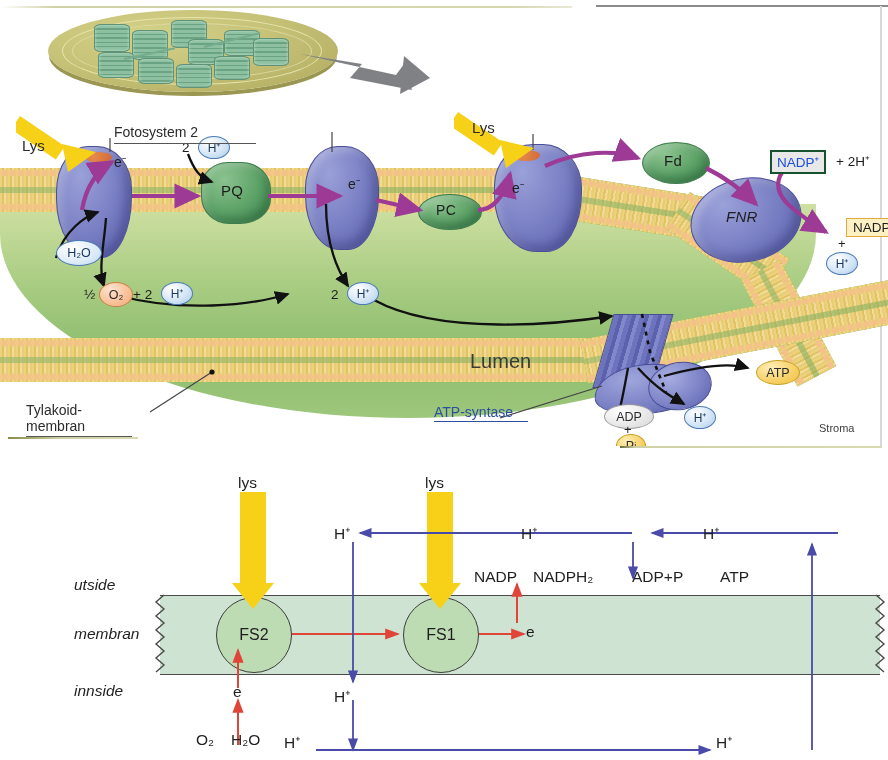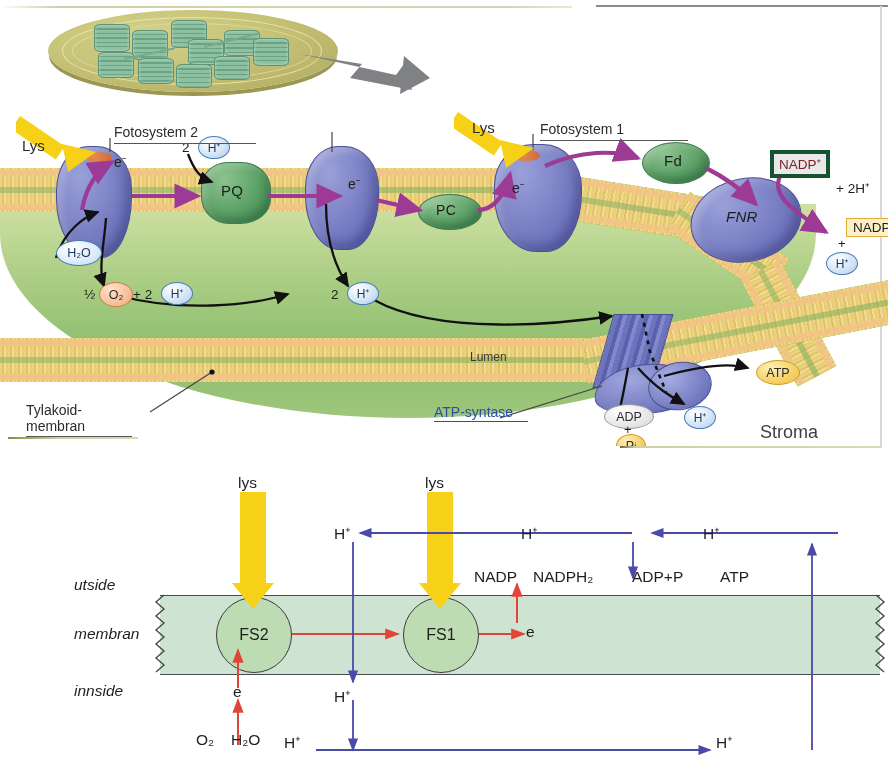--- a/index.html
+++ b/index.html
@@ -32,22 +32,22 @@
   .lamella{position:absolute;height:2px;background:#76ab8c;transform-origin:left center;}
 
   
   #zoom-arrow{position:absolute;left:300px;top:48px;width:130px;height:48px;}
 
   
   #membrane-scene{position:absolute;left:0;top:100px;width:888px;height:346px;overflow:hidden;}
   .lumen-fill{position:absolute;left:0;top:104px;width:816px;height:214px;
      background:linear-gradient(180deg,#cfe0a2 0%,#a8cc82 38%,#8dbd6e 70%,#9ec77c 100%);
      border-radius:0 0 420px 420px/0 0 190px 190px;}
-  .lumen-label{position:absolute;left:470px;top:250px;font-size:12px;color:#3a3a3a;}
-  .stroma-label{position:absolute;left:760px;top:322px;font-size:18px;color:#3f3f3f;}
+  .lumen-label{position:absolute;left:470px;top:250px;font-size:20px;color:#3a3a3a;}
+  .stroma-label{position:absolute;left:819px;top:322px;font-size:11px;color:#3f3f3f;}
 
   
   .bilayer{position:absolute;height:44px;
      background:
        radial-gradient(circle at 4px 5px,#f4c189 0 3.4px,transparent 3.6px) 0 0/8px 44px repeat-x,
        radial-gradient(circle at 4px 39px,#f4c189 0 3.4px,transparent 3.6px) 0 0/8px 44px repeat-x,
        repeating-linear-gradient(90deg,#ecd27e 0 2px,#e2c263 2px 4px,#f0dc96 4px 6px,#e8cd76 6px 8px),
        #7fae5e;}
   .bilayer::after{content:"";position:absolute;left:0;right:0;top:19px;height:6px;
      background:linear-gradient(90deg,#89b568,#7dad5c);opacity:.55;}
@@ -71,22 +71,22 @@
   .pill-h{background:radial-gradient(ellipse at 34% 28%,#ffffff,#cfe2f5 62%,#a9c9ea);
      border:1.6px solid #4b7bb5;color:#17365d;width:30px;height:21px;font-size:12px;}
   .pill-o2{background:radial-gradient(ellipse at 34% 28%,#ffe2cf,#f7bd93 65%,#eda875);
      border:1.6px solid #c97f45;color:#2b2b2b;width:32px;height:23px;}
   .pill-atp{background:radial-gradient(ellipse at 34% 28%,#ffeeb6,#f6cf63 62%,#edc044);
      border:1.6px solid #c9a128;color:#2b2b2b;width:42px;height:23px;}
   .pill-pi{background:radial-gradient(ellipse at 34% 28%,#ffeeb6,#f6cf63 62%,#edc044);
      border:1.6px solid #c9a128;color:#2b2b2b;width:28px;height:22px;}
   .pill-adp{background:radial-gradient(ellipse at 34% 28%,#ffffff,#e6e6e6 62%,#d6d6d6);
      border:1.5px solid #9a9a9a;color:#2b2b2b;width:48px;height:23px;text-align:right;}
-  .box-grey{position:absolute;background:#e8e8e8;border:4px solid #14532d;
-     padding:1px 5px;font-size:13.5px;color:#7f1d1d;}
+  .box-grey{position:absolute;background:#e8e8e8;border:2px solid #14532d;
+     padding:1px 5px;font-size:13.5px;color:#1d4ed8;}
   .box-yellow{position:absolute;background:#fdf0c4;border:1.4px solid #e0a93c;
      padding:1px 6px;font-size:13.5px;color:#1d1d1d;}
   .plain{position:absolute;font-size:13.5px;color:#1d1d1d;}
   .plus-sign{position:absolute;font-size:13px;color:#1d1d1d;}
 
   
   #bottom-panel{position:absolute;left:0;top:460px;width:888px;height:300px;}
   .sch-label{position:absolute;font-size:15.5px;color:#1f1f1f;font-style:italic;}
   .sch-text{position:absolute;font-size:15.5px;color:#1f1f1f;white-space:nowrap;}
   #memb-band{position:absolute;left:160px;top:595px;width:720px;height:78px;
@@ -241,42 +241,41 @@
 
     <div class="plain" style="left:84px;top:187px;">½</div>
     <div class="pill pill-o2" style="left:99px;top:182px;">O₂</div>
     <div class="plain" style="left:133px;top:187px;">+ 2</div>
     <div class="pill pill-h" style="left:161px;top:182px;">H⁺</div>
 
     <div class="plain" style="left:331px;top:187px;">2</div>
     <div class="pill pill-h" style="left:347px;top:182px;">H⁺</div>
 
     <div class="box-grey" style="left:770px;top:50px;">NADP⁺</div>
-    <div class="plain" style="left:836px;top:52px;margin-top:27px;">+ 2H⁺</div>
+    <div class="plain" style="left:836px;top:52px;">+ 2H⁺</div>
     <div class="box-yellow" style="left:814px;top:118px;margin-left:32px;">NADPH</div>
     <div class="plus-sign" style="left:838px;top:136px;">+</div>
     <div class="pill pill-h" style="left:826px;top:152px;">H⁺</div>
 
     <div class="pill pill-adp" style="left:604px;top:304px;">ADP</div>
     <div class="plus-sign" style="left:624px;top:322px;">+</div>
     <div class="pill pill-pi" style="left:616px;top:334px;">
       <span>P</span>
         <sub>i</sub>
     </div>
     <div class="pill pill-h" style="left:684px;top:306px;">H⁺</div>
     <div class="pill pill-atp" style="left:756px;top:260px;">ATP</div>
 
     <div class="lumen-label">Lumen</div>
     <div class="stroma-label">Stroma</div>
   </div>
 
   <div class="callout" style="left:22px;top:138px;font-size:15px;">Lys</div>
   <div class="callout u" style="left:114px;top:125px;width:142px;">Fotosystem 2</div>
   <div class="callout" style="left:472px;top:120px;font-size:15px;">Lys</div>
-  <div class="callout u" style="left:540px;top:122px;width:148px;">Fotosystem 1</div>
   <div class="callout u" style="left:26px;top:403px;width:106px;">
     <span>Tylakoid-</span><br>
     <span>membran</span>
   </div>
   <div class="callout blue" style="left:434px;top:405px;width:94px;">ATP-syntase</div>
 </div>
 
 <div id="bottom-panel"></div>
 
 <div id="memb-band"></div>

